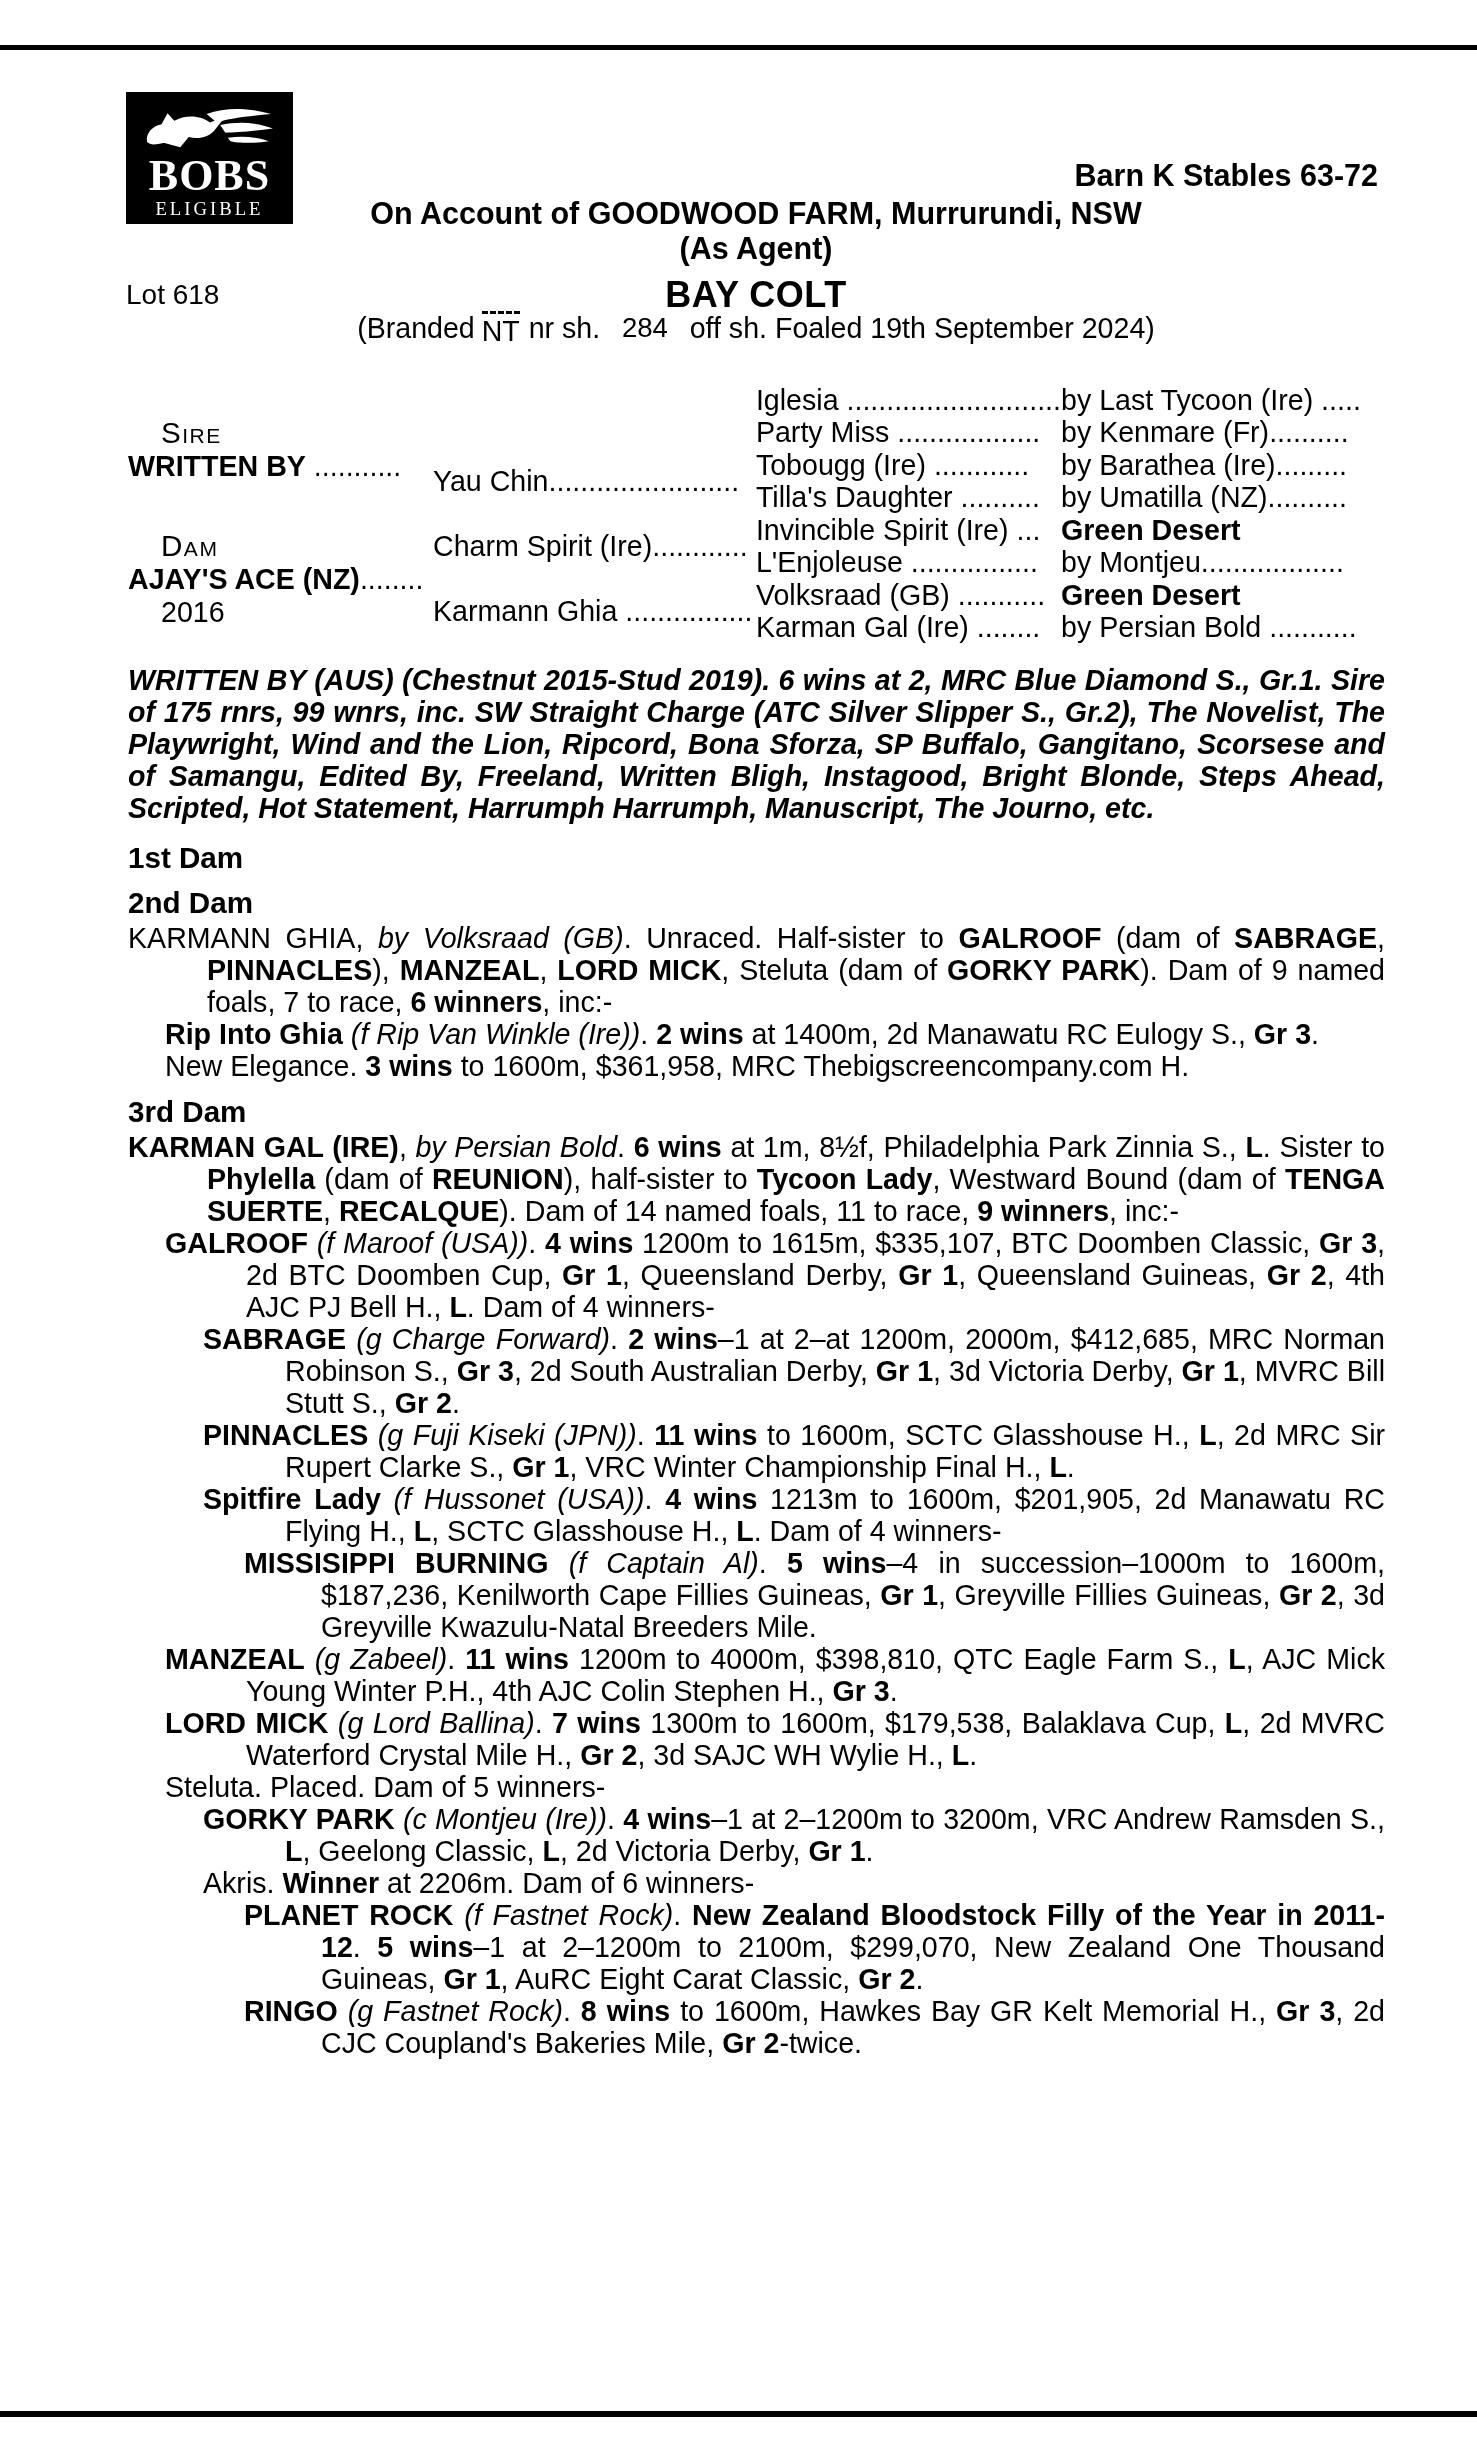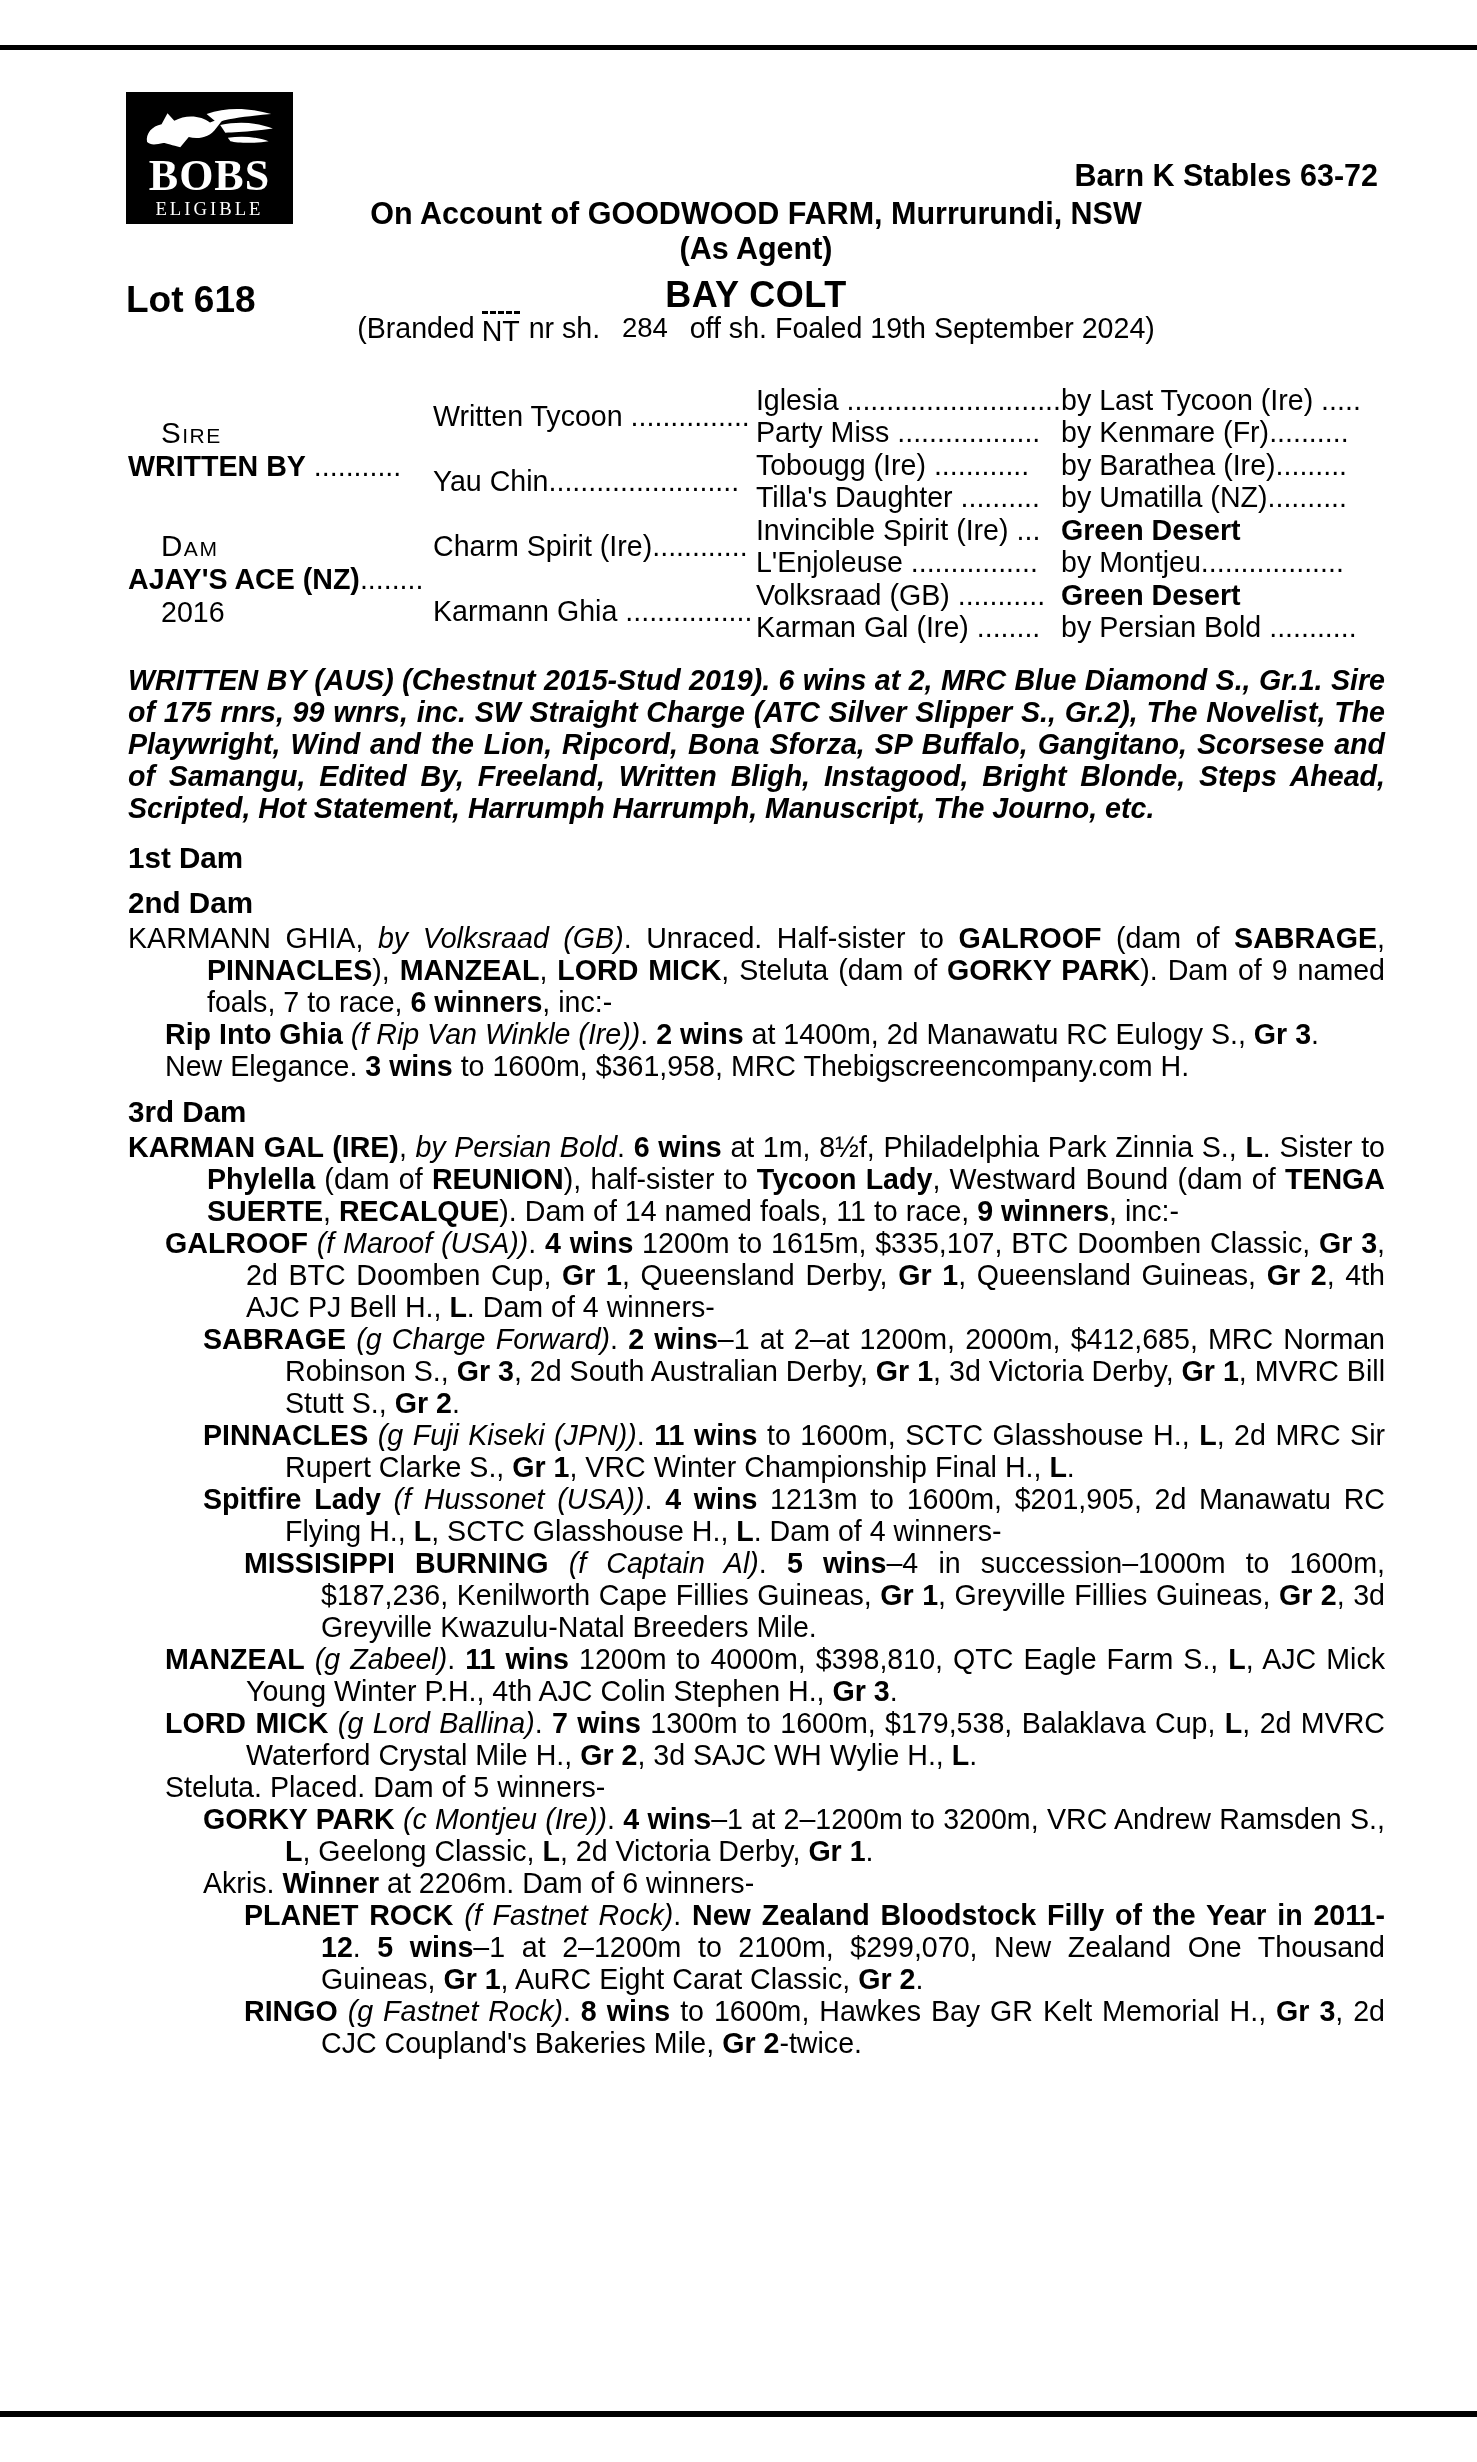--- a/index.html
+++ b/index.html
@@ -17,21 +17,21 @@
         display:flex;flex-direction:column;align-items:center;justify-content:flex-end;
         box-sizing:border-box;padding-bottom:4.9px;overflow:hidden}
   #logo svg{width:146px;height:51px;flex:0 0 auto}
   #logo .bobs{font-family:"Liberation Serif",serif;font-weight:bold;font-size:44px;line-height:1;letter-spacing:1px}
   #logo .eligible{font-family:"Liberation Serif",serif;font-size:18.7px;letter-spacing:3px;line-height:1.15}
 
   
   #barn{position:absolute;top:158px;right:100px;font-size:30.5px;font-weight:bold}
   #account{position:absolute;top:196px;left:128px;width:1256px;text-align:center;font-size:30.5px;font-weight:bold}
   #asagent{position:absolute;top:231px;left:128px;width:1256px;text-align:center;font-size:30.5px;font-weight:bold}
-  #lot{position:absolute;left:126px;top:279px;font-size:37px;font-weight:bold}
+  #lot{position:absolute;left:126px;top:279px;font-size:28px;font-weight:normal}
   #title{position:absolute;top:274px;left:128px;width:1256px;text-align:center;font-size:36px;font-weight:bold;letter-spacing:0.5px}
   #brandline{position:absolute;top:311px;left:128px;width:1256px;display:flex;justify-content:center;align-items:center;font-size:28.6px}
   .brand-nt{display:inline-block;border-top:3px dashed #000;line-height:1.05;margin:0 8.9px 0 6.9px;padding-top:2px}
   .stack{display:inline-flex;flex-direction:row;align-items:center;line-height:1.02;font-size:27.6px;margin:0 21.7px}
 
   
   #ped{position:absolute;left:128px;top:384px;width:1256px;display:grid;
        grid-template-columns:305px 317px 311px 1fr;grid-auto-rows:32.5px;font-size:28.6px}
   #ped>div{display:flex;flex-direction:column;justify-content:center;overflow:hidden;white-space:nowrap}
   .cell-sire{grid-area:1/1/5/2}
@@ -88,21 +88,20 @@
 <div id="ped">
   <div class="cell-sire">
     <div class="anc-label">Sire</div>
     <div class="anc-name"><span class="b">WRITTEN BY</span><span> ...........</span></div>
   </div>
   <div class="cell-dam">
     <div class="anc-label">Dam</div>
     <div class="anc-name"><span class="b">AJAY'S ACE (NZ)</span><span>........</span></div>
     <div class="anc-year">2016</div>
   </div>
-<div style="grid-area: 1 / 2 / span 2;">Written Tycoon ...............</div>
     <div style="grid-area: 3 / 2 / span 2;">Yau Chin........................</div>
     <div style="grid-area: 5 / 2 / span 2;">Charm Spirit (Ire)............</div>
     <div style="grid-area: 7 / 2 / span 2;">Karmann Ghia ................</div>
     <div class="gp" style="grid-area: 1 / 3;">Iglesia ............................</div>
     <div style="grid-area: 1 / 4;">
       <span>by Last Tycoon (Ire) .....</span>
     </div>
     <div class="gp" style="grid-area: 2 / 3;">Party Miss ..................</div>
     <div style="grid-area: 2 / 4;">
       <span>by Kenmare (Fr)..........</span>

